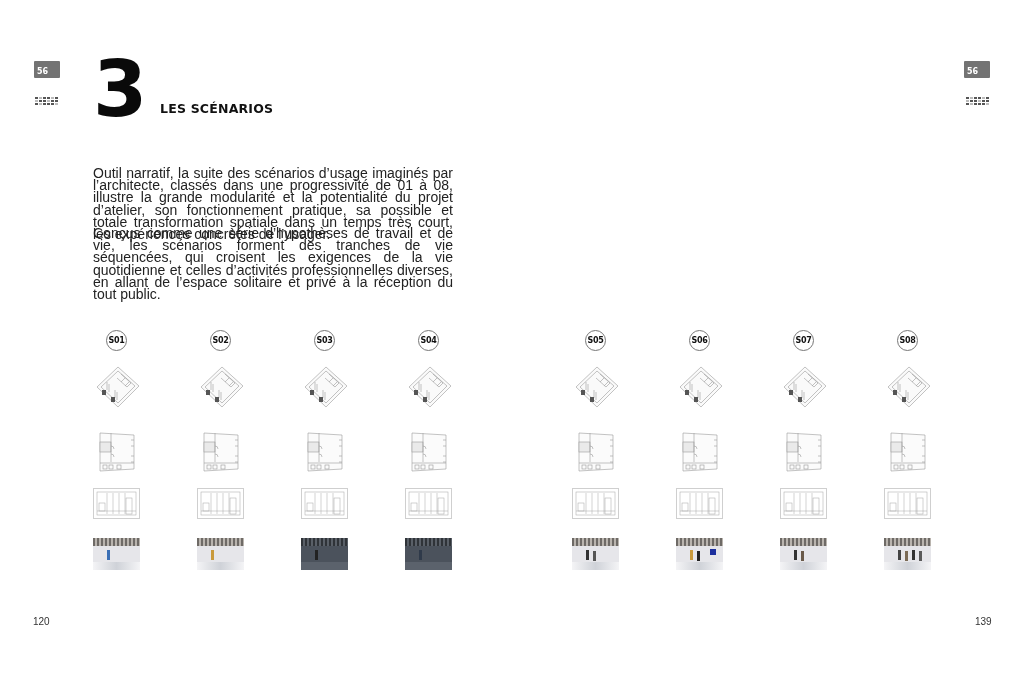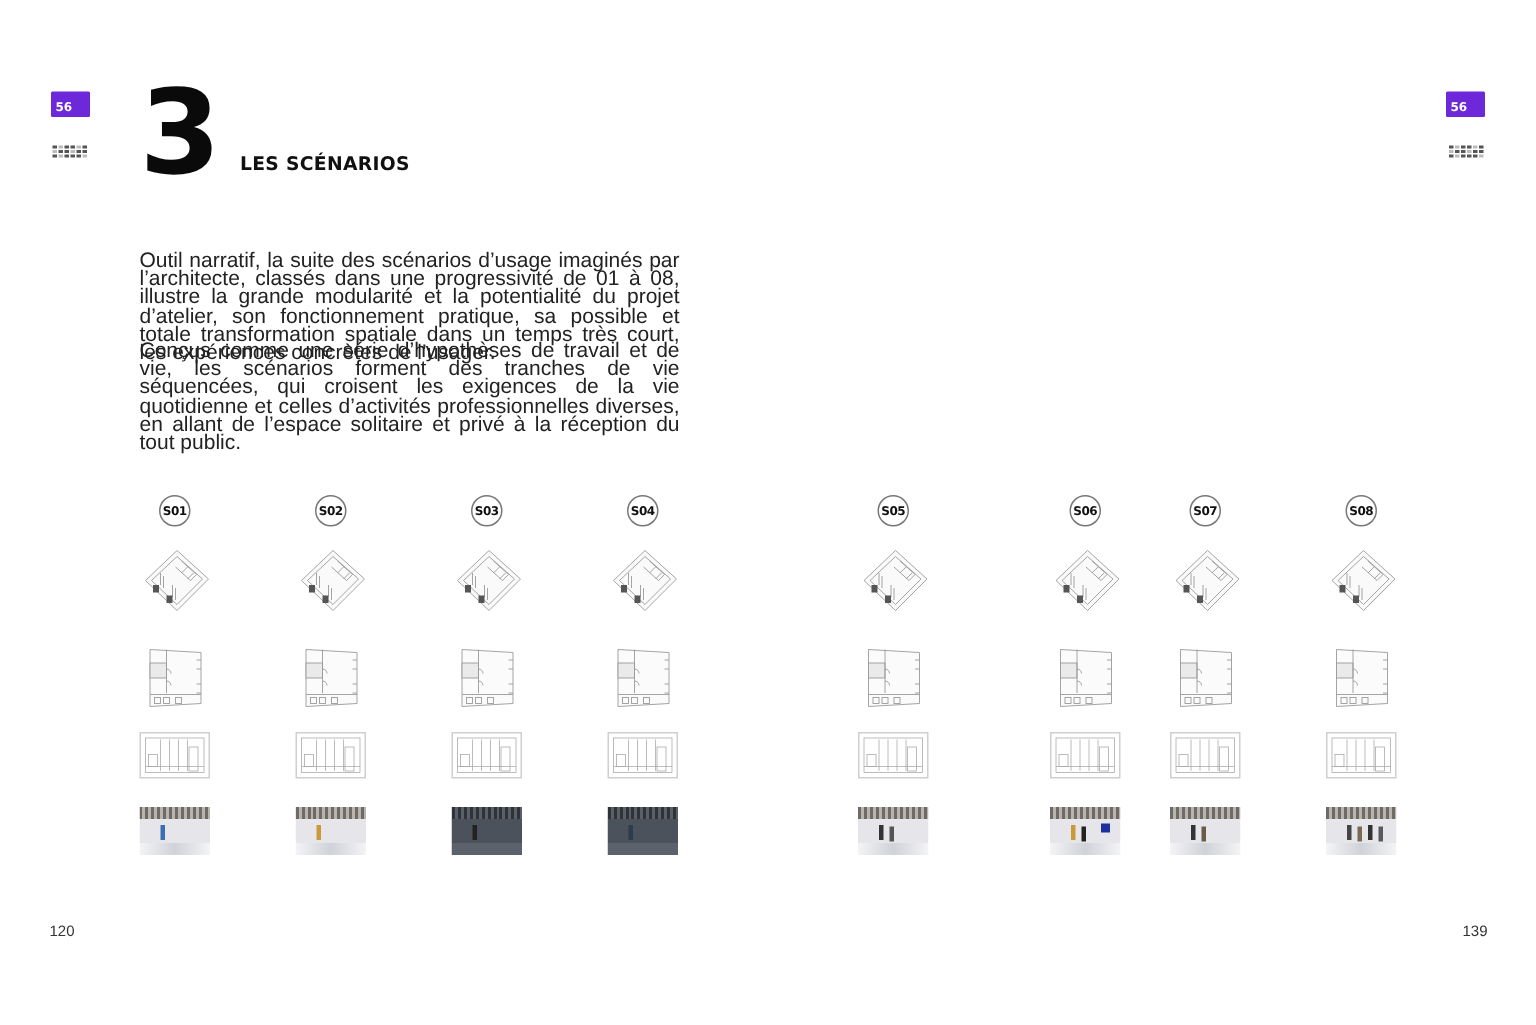--- a/index.html
+++ b/index.html
@@ -2,21 +2,21 @@
 <html><head>
 <meta charset="utf-8">
 <style>
   html, body { margin: 0; padding: 0; }
   body {
     width: 1024px; height: 683px; background: #ffffff; position: relative; overflow: hidden;
     font-family: "Liberation Sans", sans-serif; color: #1a1a1a;
   }
   .abs { position: absolute; }
   .side-thumb-a {
-    width: 26px; height: 17px; background: #6d28d9; border-radius: 1px;
+    width: 26px; height: 17px; background: #737373; border-radius: 1px;
   }
   .side-thumb-a .n { position: absolute; left: 3px; top: 6px; font-size: 8px; color: #fff; font-weight: bold; font-family: "DejaVu Sans", sans-serif; }
   .side-thumb-b { width: 24px; height: 14px; }
   .dots { display: grid; grid-template-columns: repeat(6, 3px); gap: 1px; }
   .dots span { width: 3px; height: 2px; background: #555; }
   .dots span.l { background: #bbb; }
 
   .chapter-num {
     font-family: "DejaVu Sans", sans-serif; font-weight: bold; font-size: 78px; line-height: 1;
     letter-spacing: -2px; color: #0a0a0a;
@@ -391,21 +391,21 @@
   </g>
 </svg></div>
     <div class="render">
       <div class="ceil" style=""></div>
       <div class="wall" style="background:#e6e6ea;"></div>
       <div class="floor" style="background:linear-gradient(90deg,#f4f4f6,#cfd2d8,#f4f4f6);"></div>
       <div class="fig" style="left:14px;top:12px;background:#333;"></div>
         <div class="fig" style="left:21px;top:13px;background:#555;"></div>
     </div>
     </div>
-    <div class="col" style="left: 700px;">
+    <div class="col" style="left: 676px;">
     <div class="badge">S06</div>
     <div class="axo">
 <svg viewBox="0 0 46 46" width="46" height="46">
   <g fill="none" stroke="#9a9a9a" stroke-width="0.6">
     <polygon points="23,3 44,22 23,43 2,23" fill="#fafafa"></polygon>
     <polygon points="23,7 40,22 23,39 6,23"></polygon>
     <polyline points="26,10 36,19 32,23 22,14"></polyline>
     <line x1="30" y1="14" x2="26" y2="18"></line>
     <line x1="34" y1="18" x2="30" y2="22"></line>
     <line x1="12" y1="18" x2="12" y2="26"></line>

